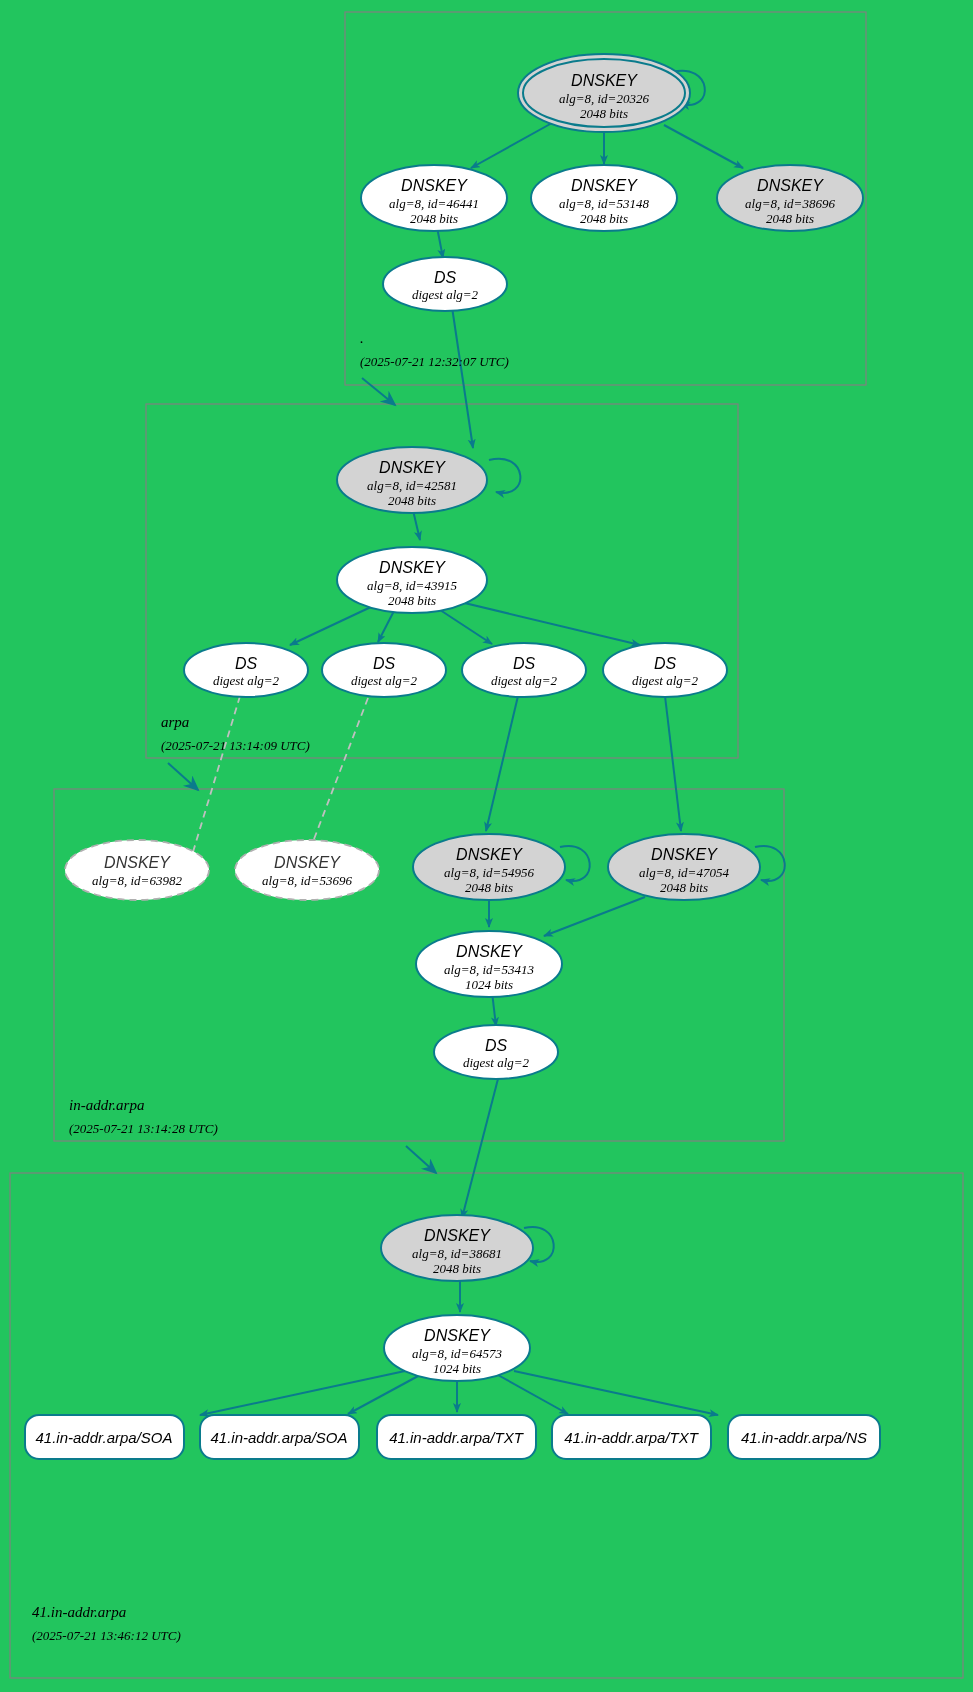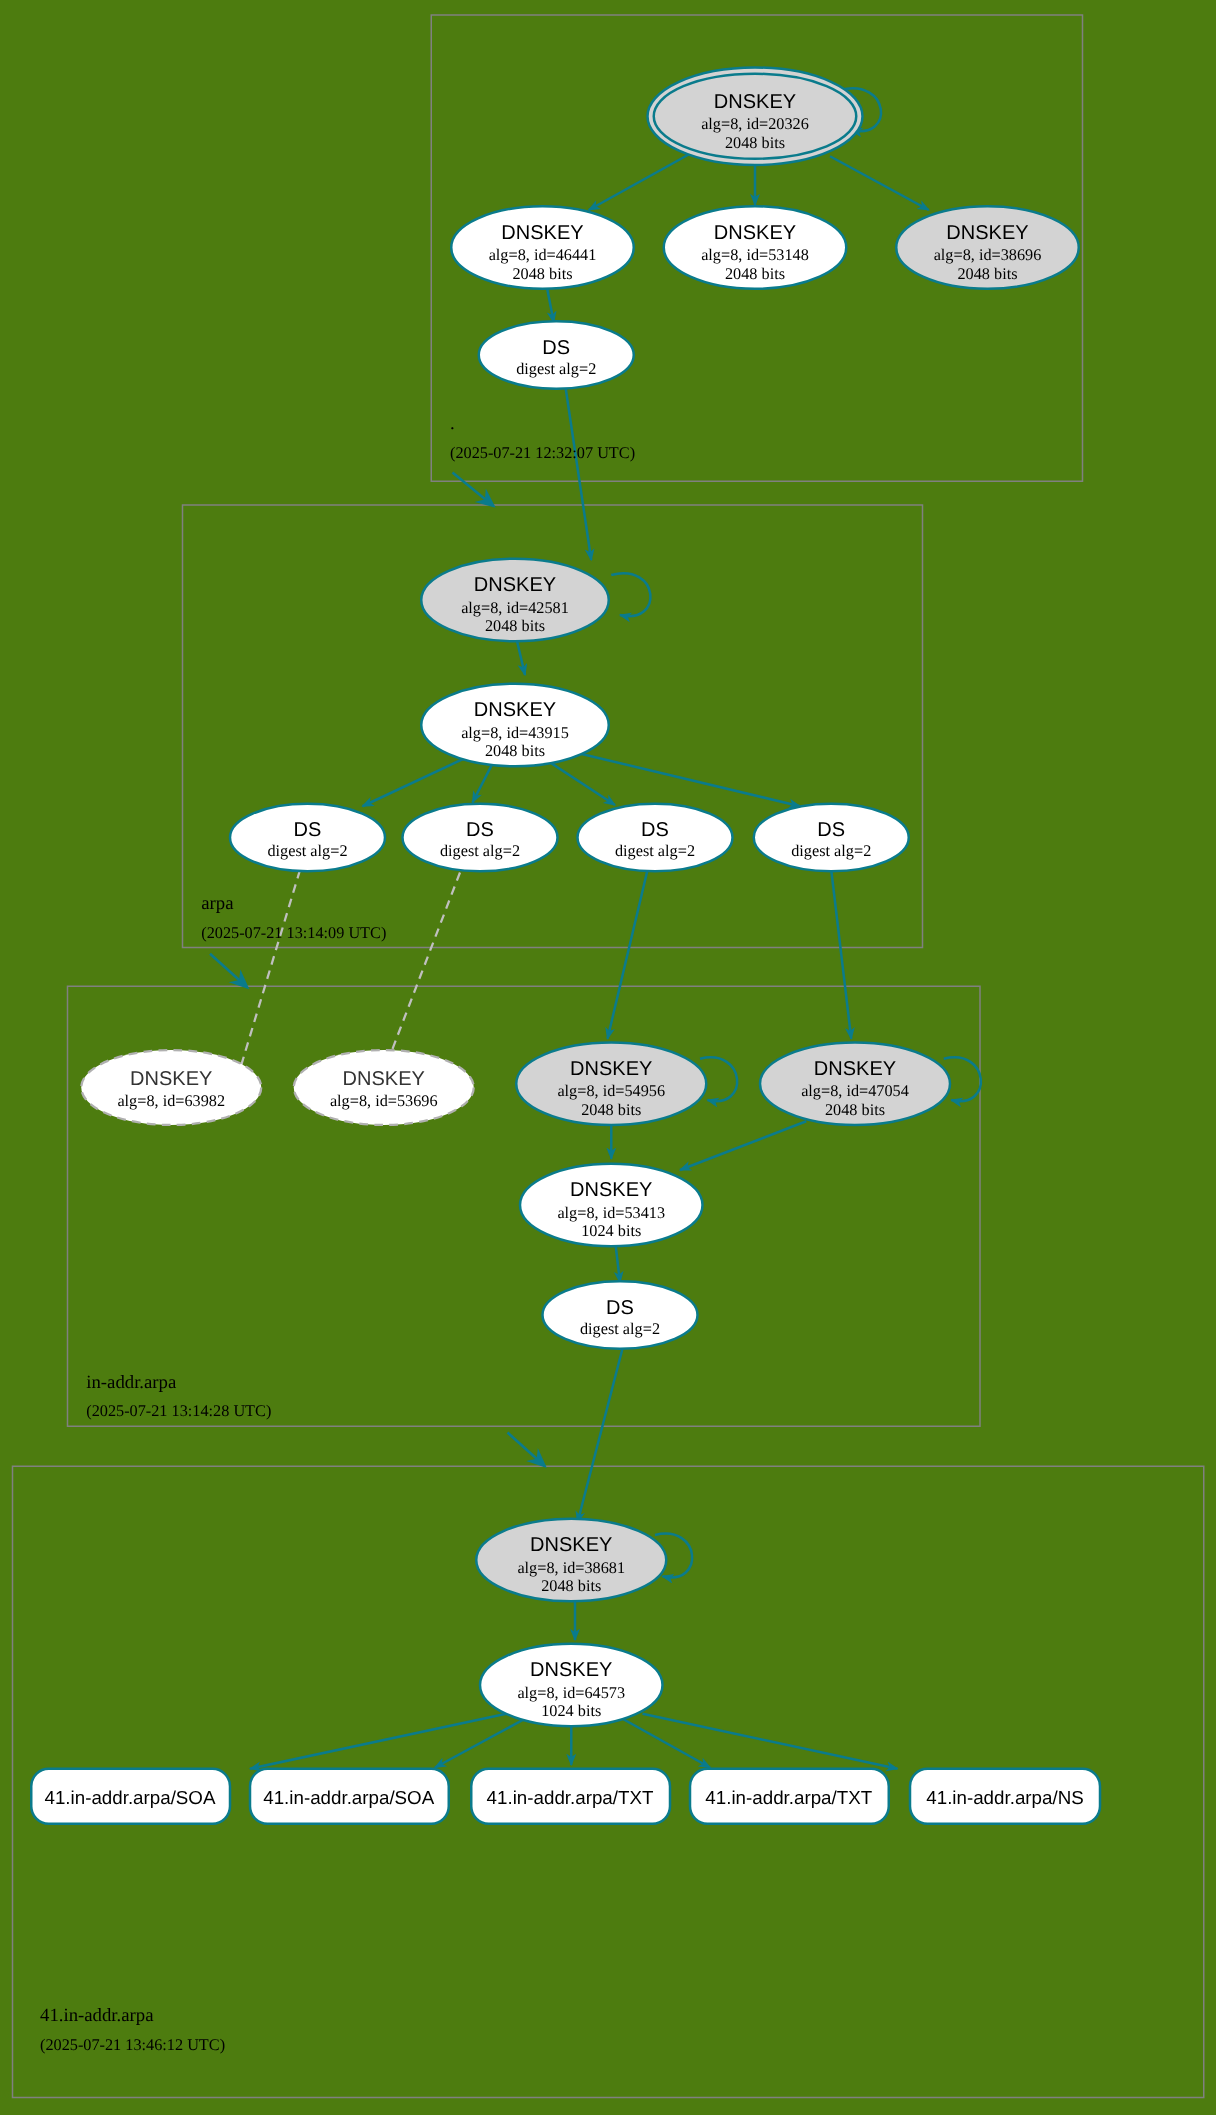--- a/index.html
+++ b/index.html
@@ -4,23 +4,24 @@
 <style>
   html, body {
     margin: 0;
     padding: 0;
     background: #ffffff;
   }
   #canvas {
     position: relative;
     width: 973px;
     height: 1692px;
-    background: #4d7c0f;
+    background: #22c55e;
     font-family: "Liberation Sans", sans-serif;
     overflow: hidden;
+    font-style: italic;
   }
   svg.layer {
     position: absolute;
     left: 0;
     top: 0;
     width: 973px;
     height: 1692px;
   }
   .zone-box {
     fill: none;

